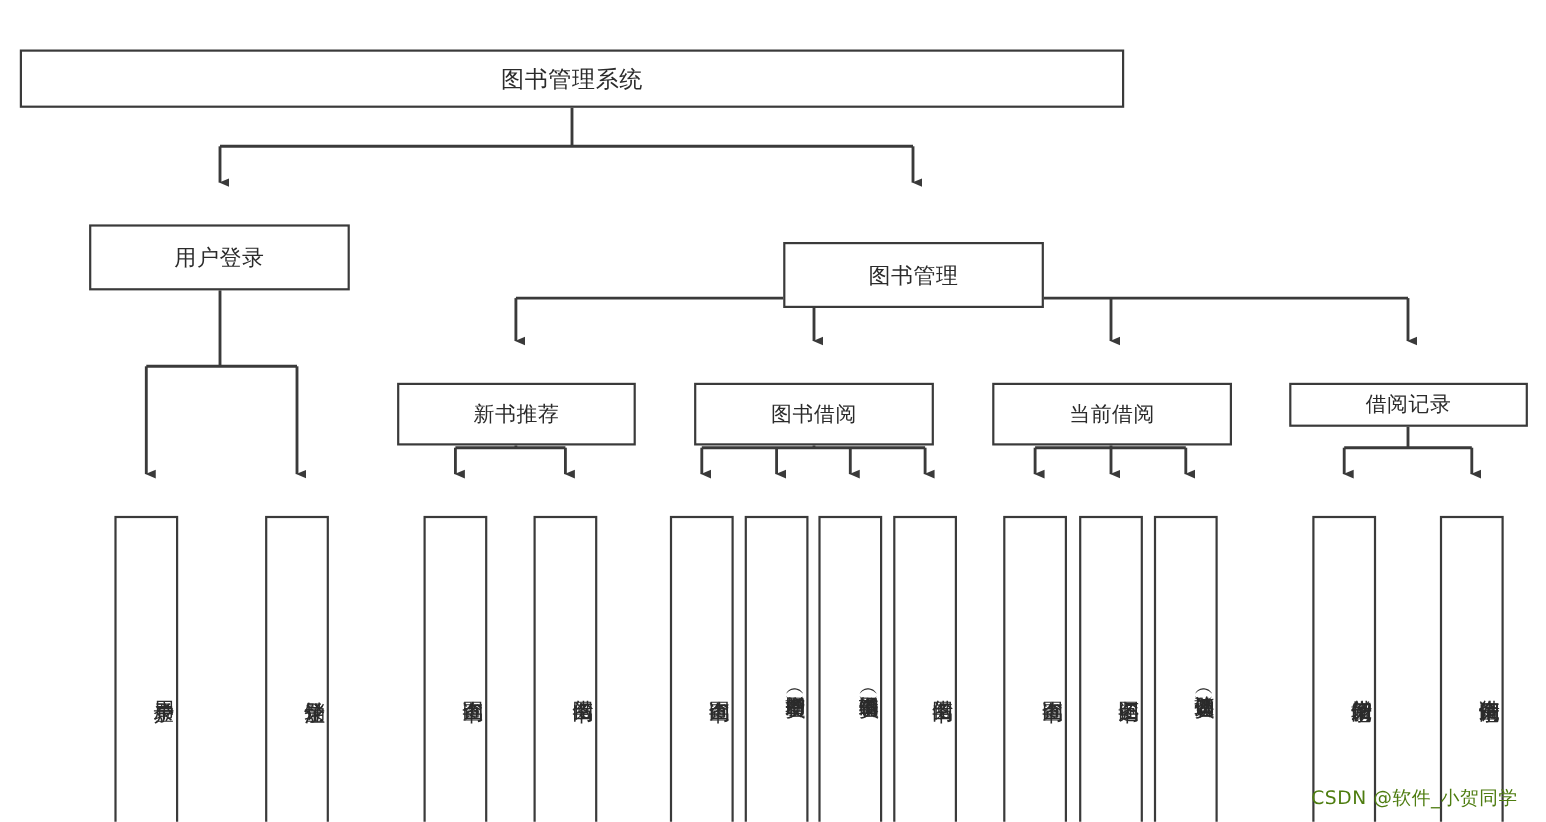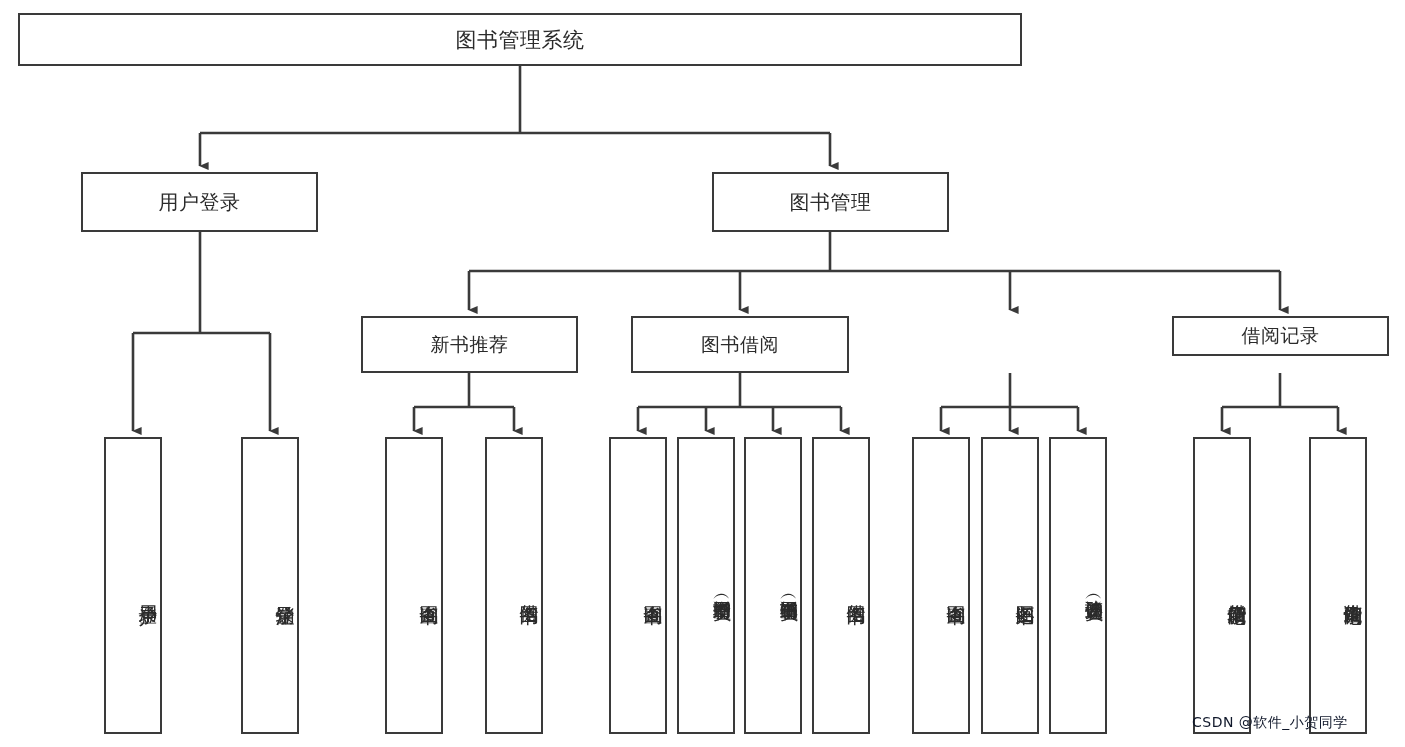--- a/index.html
+++ b/index.html
@@ -29,20 +29,21 @@
   .node-box {
     position: absolute;
     box-sizing: border-box;
     border: 2px solid #3a3a3a;
     background: #ffffff;
     display: flex;
     align-items: center;
     justify-content: center;
     color: #2b2b2b;
     letter-spacing: 0.5px;
+    margin-top: 32px;
   }
   .node-box.root {
     font-size: 21px;
   }
   .node-box.level2 {
     font-size: 20px;
   }
   .node-box.level3 {
     font-size: 19px;
   }
@@ -60,22 +61,22 @@
     font-size: 18px;
   }
   .leaf-label {
     display: block;
     writing-mode: vertical-rl;
     text-orientation: upright;
     white-space: nowrap;
   }
   .watermark {
     position: absolute;
-    color: #0f172a;
-    font-size: 14px;
+    color: #4d7c0f;
+    font-size: 17px;
     white-space: nowrap;
     letter-spacing: 0.5px;
   }
 </style>
 </head>
 <body>
 
 <div id="diagram-root">
 
   <svg class="canvas" viewBox="0 0 1405 747" xmlns="http://www.w3.org/2000/svg">
@@ -130,32 +131,35 @@
   </svg>
 
   <div class="node-box root" style="left:18px; top:13px; width:1004px; height:53px;">
     <span>图书管理系统</span>
   </div>
 
   <div class="node-box level2" style="left:81px; top:172px; width:237px; height:60px;">
     <span>用户登录</span>
   </div>
 
-  <div class="node-box level2" style="left:712px; top:172px; width:237px; height:60px;">
+  <div class="node-box level2" style="left:712px; top:188px; width:237px; height:60px;">
     <span>图书管理</span>
   </div>
 
   <div class="node-box level3" style="left:631px; top:316px; width:218px; height:57px;">
     <span>图书借阅</span>
   </div>
 
   <div class="node-box level3" style="left:361px; top:316px; width:217px; height:57px;">
     <span>新书推荐</span>
   </div>
 
+  <div class="node-box level3" style="left:902px; top:316px; width:218px; height:57px;">
+    <span>当前借阅</span>
+  </div>
 
   <div class="node-box level3" style="left:1172px; top:316px; width:217px; height:40px;">
     <span>借阅记录</span>
   </div>
 
   <div class="node-box leaf" style="left:104px; top:437px; width:58px; height:297px;">
     <span class="leaf-label">用户登录</span>
   </div>
 
   <div class="node-box leaf" style="left:241px; top:437px; width:58px; height:297px;">

